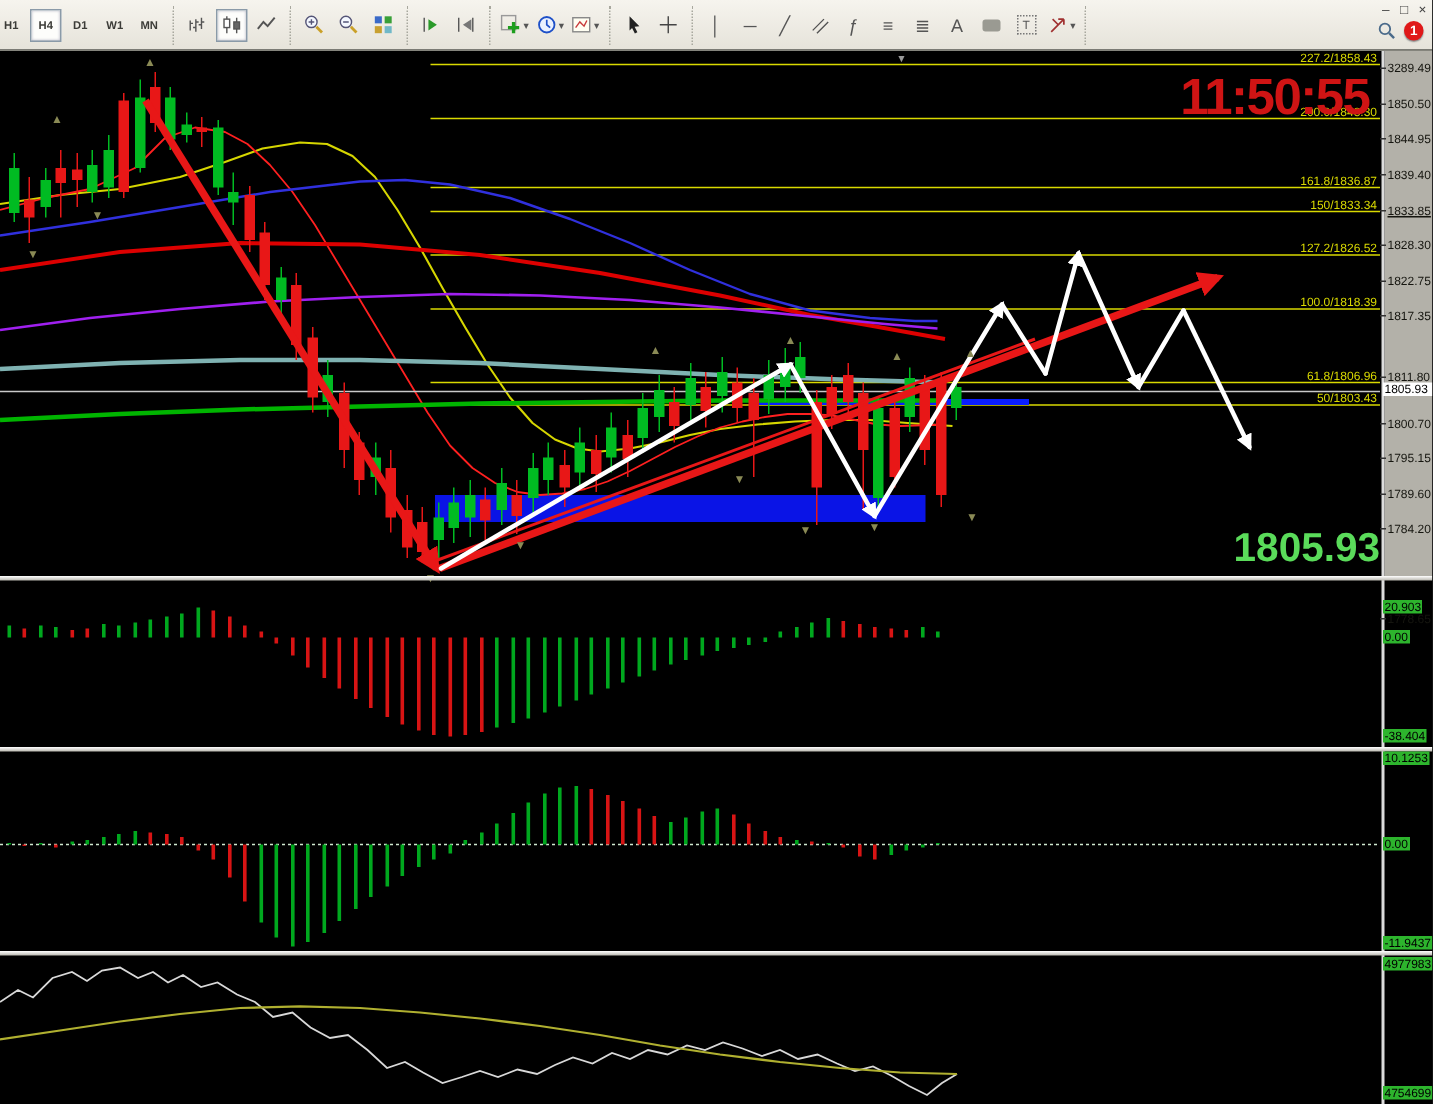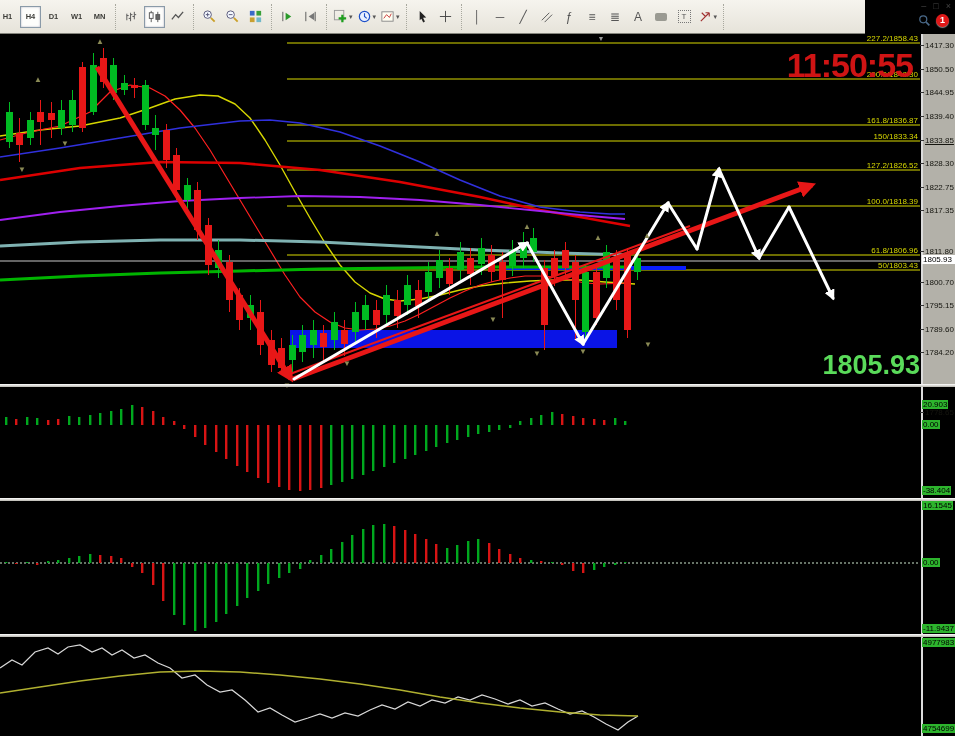--- a/index.html
+++ b/index.html
@@ -1,19 +1,19 @@
 <!DOCTYPE html>
 <html><head>
 <meta charset="utf-8">
 <style>
   html,body{margin:0;padding:0;background:#222;}
   #app{position:relative;width:955px;height:736px;background:#000;overflow:hidden;
        font-family:"Liberation Sans",sans-serif;}
   
-  #toolbar{position:absolute;left:0;top:0;width:865px;height:33px;
+  #toolbar{position:absolute;left:0;top:0;width:955px;height:33px;
     background:linear-gradient(#f6f4ee,#e6e3da);border-bottom:1px solid #84847c;
     display:flex;align-items:center;z-index:30;}
   .tb-group{display:inline-flex;align-items:center;height:26px;padding:0 4px;
     border-right:1px dotted #a8a89e;}
   .tb-btn{display:inline-flex;align-items:center;justify-content:center;
     min-width:19px;height:20px;margin:0 1px;color:#4a4a46;font-size:11px;cursor:pointer;
     border:1px solid transparent;}
   .tb-btn.active{border:1px solid #8a9aa8;background:#fdfdfb;box-shadow:inset 0 0 2px #aab;}
   .tb-btn .tf{font-size:7.5px;font-weight:bold;color:#3c3c38;}
   .tb-btn svg{display:block;}
@@ -540,38 +540,38 @@
         <g>
           <polyline points="0,668 12,660 22,665 35,652 48,648 58,654 68,647 80,645 92,652 102,648 112,655 122,650 134,658 145,655 158,663 170,668 182,678 195,675 207,685 220,692 232,690 245,700 258,712 270,708 282,715 295,722 308,718 320,714 332,718 345,713 358,716 370,710 382,705 395,709 408,702 420,706 432,700 445,703 458,697 470,700 482,695 495,699 508,704 520,700 532,706 545,703 558,709 570,714 582,711 594,717 606,724 618,730 628,722 638,716" fill="none" stroke="#d8d8d8" stroke-width="1.2"></polyline>
           <polyline points="0,693 40,687 80,681 120,676 160,672 200,671 240,672 280,675 320,679 360,684 400,690 440,697 480,703 520,708 560,712 600,715 638,716" fill="none" stroke="#b0b030" stroke-width="1.5"></polyline>
         </g>
       </g>
   </svg>
 
   <div id="axis-main"></div>
   <div id="axis-border"></div>
   <div id="ticks-layer">
-      <div class="tick" style="top: 41px;">1417.30</div>
+      <div class="tick" style="top: 41px;">3289.49</div>
       <div class="tick" style="top: 65px;">1850.50</div>
       <div class="tick" style="top: 88px;">1844.95</div>
       <div class="tick" style="top: 112px;">1839.40</div>
       <div class="tick" style="top: 136px; text-decoration: underline;">1833.85</div>
       <div class="tick" style="top: 159px;">1828.30</div>
       <div class="tick" style="top: 183px;">1822.75</div>
       <div class="tick" style="top: 206px;">1817.35</div>
       <div class="tick" style="top: 230px; margin-top: 17px;">1811.80</div>
       <div class="tick" style="top: 278px;">1800.70</div>
       <div class="tick" style="top: 301px;">1795.15</div>
       <div class="tick" style="top: 325px;">1789.60</div>
       <div class="tick" style="top: 348px;">1784.20</div>
       <div class="tick" style="top: 372px; margin-top: 36px;">1778.65</div>
       <div class="valbox" style="top: 384px; margin-top: 16px;">20.903</div>
       <div class="valbox" style="top: 420px;">0.00</div>
       <div class="valbox" style="top: 486px;">-38.404</div>
-      <div class="valbox" style="top: 501px;">16.1545</div>
+      <div class="valbox" style="top: 501px;">10.1253</div>
       <div class="valbox" style="top: 558px;">0.00</div>
       <div class="valbox" style="top: 624px;">-11.9437</div>
       <div class="valbox" style="top: 638px;">4977983</div>
       <div class="valbox" style="top: 724px;">4754699</div>
     </div>
 
   <div id="clock">11:50:55</div>
   <div id="big-price">1805.93</div>
   <div id="cur-price-box" style="top: 255px;">1805.93</div>
 

